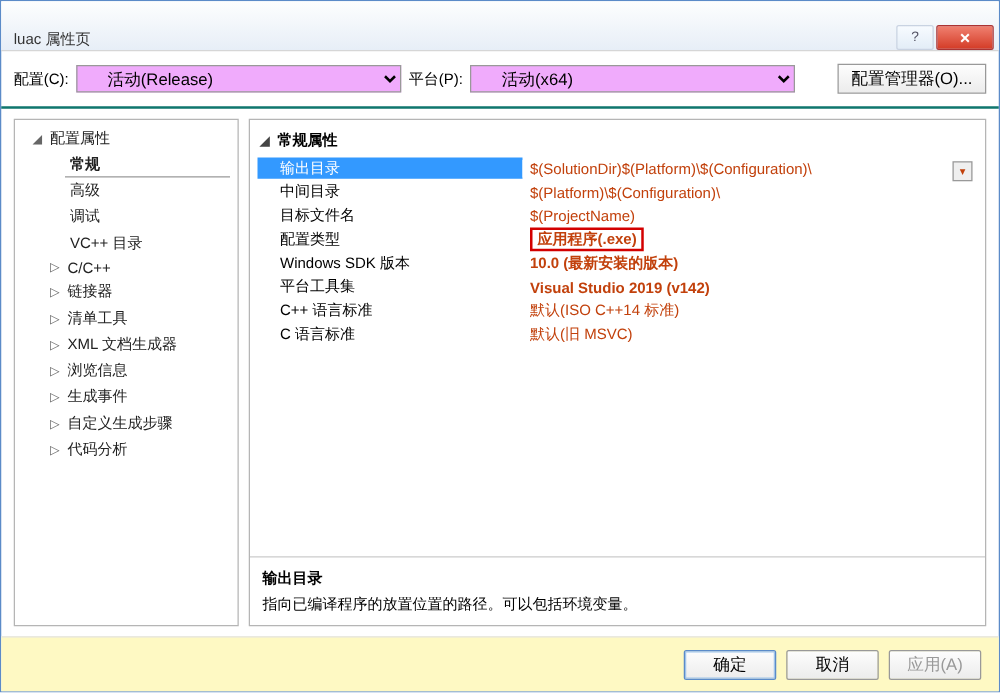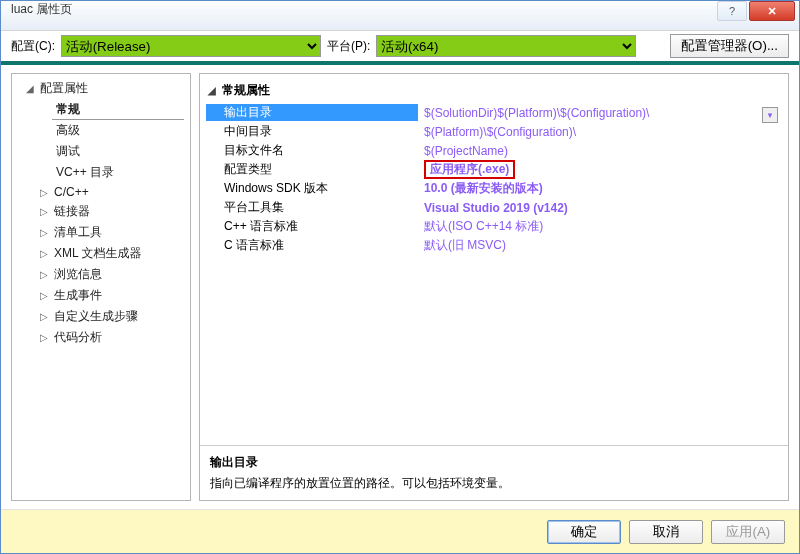--- a/index.html
+++ b/index.html
@@ -1,44 +1,44 @@
 <!DOCTYPE html>
 <html><head>
 <meta charset="utf-8">
 <style>
 * { box-sizing: border-box; margin: 0; padding: 0; }
 body { font-family: "Microsoft YaHei", Tahoma, sans-serif; font-size: 12px; background: #fff; width: 800px; height: 554px; overflow: hidden; }
 .window { width: 800px; height: 554px; border: 1px solid #5b8bc8; display: flex; flex-direction: column; }
-.titlebar { height: 30px; background: linear-gradient(#fdfefe, #e7eef7); display: flex; align-items: flex-start; padding: 0 4px 0 10px; border-bottom: 1px solid #d6d6d6; }
+.titlebar { height: 40px; background: linear-gradient(#fdfefe, #e7eef7); display: flex; align-items: flex-end; padding: 0 4px 0 10px; border-bottom: 1px solid #d6d6d6; }
 .titlebar .title { flex: 1; color: #333; }
 .titlebar .btn { width: 26px; height: 20px; margin-left: 2px; display: flex; align-items: center; justify-content: center; border: 1px solid #c9d3e2; background: linear-gradient(#f7fbff,#e3edf7); border-radius: 2px; font-size: 11px; color: #556; }
 .titlebar .help-btn { width: 30px; height: 20px; }
 .titlebar .close-btn { width: 46px; height: 20px; background: linear-gradient(#f08070,#d43c27); border: 1px solid #a33; color: #fff; font-weight: bold; }
-.config-bar { height: 34px; display: flex; align-items: center; padding: 4px 10px; gap: 6px; border-bottom: 4px solid #0f766e; }
+.config-bar { height: 46px; display: flex; align-items: center; padding: 4px 10px; gap: 6px; border-bottom: 2px solid #0f766e; }
 .config-bar label { white-space: nowrap; }
-.config-bar select { height: 22px; border: 1px solid #999; background: #84cc16; padding: 0 0; }
+.config-bar select { height: 22px; border: 1px solid #999; background: #f0abfc; padding: 0 20px; }
 .config-bar .config-sel { width: 260px; }
 .config-bar .platform-sel { width: 260px; }
 .config-bar .mgr-btn { height: 24px; padding: 0 10px; border: 1px solid #999; background: linear-gradient(#fdfdfd,#ececec); white-space: nowrap; }
 .body { flex: 1; display: flex; padding: 8px 10px; gap: 8px; min-height: 0; }
 .tree { width: 180px; border: 1px solid #b5b5b5; padding: 4px 0; background: #fff; overflow: auto; }
 .tree-item { padding: 2px 6px 2px 6px; display: flex; align-items: center; gap: 4px; white-space: nowrap; cursor: default; color: #222; }
 .tree-item.level1 { padding-left: 14px; }
 .tree-item.level2 { padding-left: 44px; text-align: right; }
 .tree-item.level1b { padding-left: 28px; }
 .tree-item .arrow { width: 10px; font-size: 10px; color: #666; }
 .tree-item.selected { font-weight: bold; position: relative; }
 .tree-item.selected::after { content: ""; position: absolute; left: 40px; right: 6px; bottom: 0; border-bottom: 1px solid #999; }
 .right { flex: 1; display: flex; flex-direction: column; border: 1px solid #b5b5b5; background: #fff; min-height: 0; }
 .proplist { flex: 1; padding: 6px 6px; overflow: auto; }
 .group-hdr { display: flex; align-items: center; gap: 4px; font-weight: bold; padding: 2px 2px 4px 2px; }
 .group-hdr .arrow { width: 10px; font-size: 10px; color: #444; }
 .prop-row { display: flex; align-items: center; height: 19px; }
 .prop-label { width: 212px; padding-left: 18px; color: #000000; }
-.prop-value { flex: 1; padding-left: 6px; color: #8b5cf6; position: relative; }
+.prop-value { flex: 1; padding-left: 6px; color: #c2410c; position: relative; }
 .prop-row.selected .prop-label { background: #3399ff; color: #fff; }
 .prop-row.selected .prop-value { background: #fff; }
 .prop-row.selected .dd { position: absolute; right: 4px; top: 1px; width: 16px; height: 16px; border: 1px solid #999; display: flex; align-items: center; justify-content: center; font-size: 9px; background: #efefef; }
 .prop-value.bold { font-weight: bold; }
 .prop-value.redbox .valtext { border: 2px solid #d30000; padding: 0 4px; display: inline-block; line-height: 15px; }
 .desc-panel { border-top: 1px solid #ccc; padding: 8px 10px; min-height: 54px; }
 .desc-panel .dtitle { font-weight: bold; margin-bottom: 4px; }
 .footer { height: 44px; display: flex; align-items: center; justify-content: flex-end; padding: 0 14px; gap: 8px; border-top: 1px solid #e4e4e4; background: #fef9c3; }
 .footer button { height: 24px; width: 74px; border: 1px solid #999; background: linear-gradient(#fdfdfd,#ececec); border-radius: 2px; }
 .footer button.primary { border: 1px solid #5b8bc8; box-shadow: 0 0 0 1px #9ec3ea inset; }

